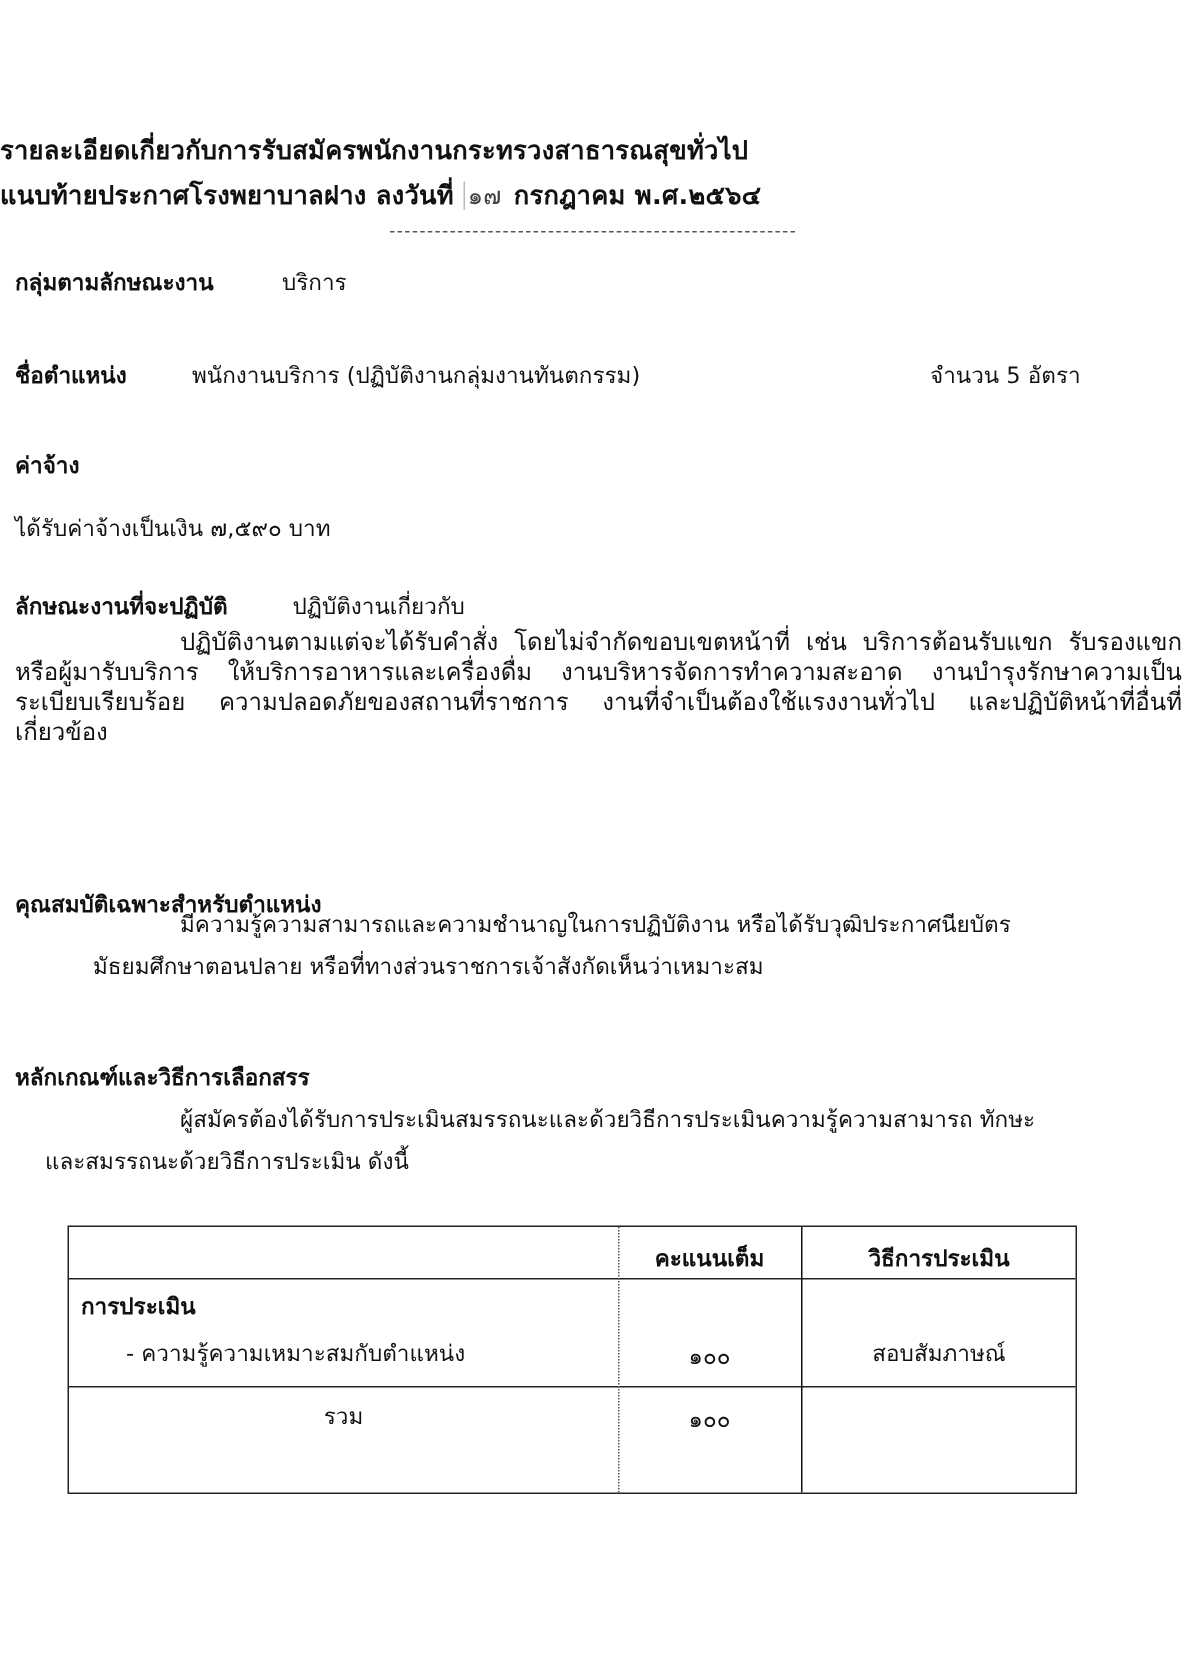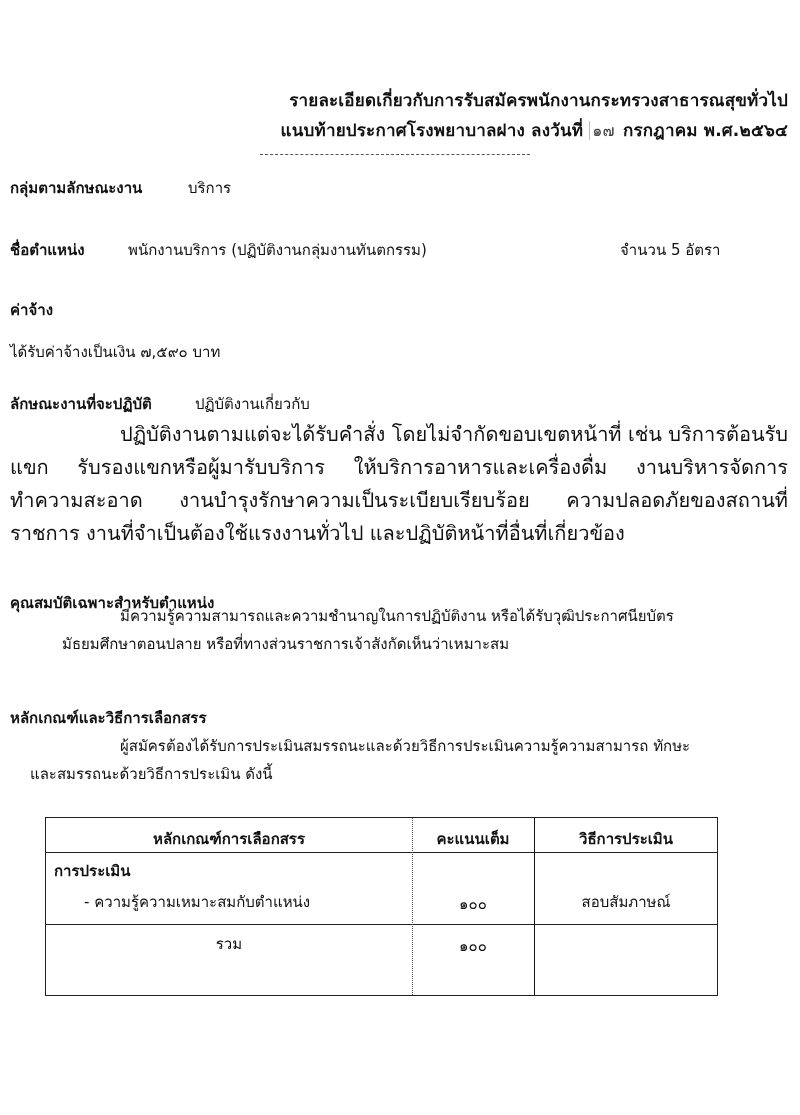--- a/index.html
+++ b/index.html
@@ -10,41 +10,41 @@
     body {
       width: 800px;
       height: 1115px;
       position: relative;
       overflow: hidden;
       font-family: "DejaVu Sans", "Liberation Sans", sans-serif;
       color: #111111;
     }
     .abs { position: absolute; white-space: nowrap; }
     .title {
-      left: 0; width: 788px; text-align: right;
+      left: 0; width: 788px; text-align: left;
       font-size: 17px; font-weight: bold; letter-spacing: 0.2px;
     }
     .handwritten {
       font-family: "DejaVu Serif", serif;
       font-weight: normal;
       color: #404040;
       font-size: 16px;
       padding: 0 2px;
       border-left: 1px solid #bbb;
     }
     .separator {
       left: 260px; top: 154px; width: 270px; height: 0;
       border-top: 1px dashed #555;
     }
     .label { font-size: 15px; font-weight: bold; }
     .value { font-size: 15px; }
     .para {
       position: absolute;
-      font-size: 20px;
-      line-height: 33px;
+      font-size: 16px;
+      line-height: 20px;
       text-align: justify;
       white-space: normal;
     }
     .para .indent { display: inline-block; width: 110px; }
 
     
     .tbl {
       position: absolute;
       left: 45px; top: 817px;
       width: 673px; height: 179px;
@@ -89,21 +89,20 @@
 <div class="abs label" style="left:10px; top:706px;">หลักเกณฑ์และวิธีการเลือกสรร</div>
 <div class="abs value" style="left:120px; top:734px;">ผู้สมัครต้องได้รับการประเมินสมรรถนะและด้วยวิธีการประเมินความรู้ความสามารถ ทักษะ</div>
 <div class="abs value" style="left:30px; top:762px;">และสมรรถนะด้วยวิธีการประเมิน ดังนี้</div>
 
 <div class="tbl">
   <div class="hline" style="top:34px;"></div>
   <div class="hline" style="top:106px;"></div>
   <div class="vline-dot" style="left:366px;"></div>
   <div class="vline" style="left:488px;"></div>
 
-  <div class="cell hdr" style="left:0; width:366px; top:9px;">หลักเกณฑ์การเลือกสรร</div>
   <div class="cell hdr" style="left:366px; width:122px; top:9px;">คะแนนเต็ม</div>
   <div class="cell hdr" style="left:488px; width:184px; top:9px;">วิธีการประเมิน</div>
 
   <div class="cell" style="left:8px; top:41px; font-weight:bold;">การประเมิน</div>
 
   <div class="cell" style="left:38px; top:72px;">-  ความรู้ความเหมาะสมกับตำแหน่ง</div>
   <div class="cell" style="left:366px; width:122px; top:74px; text-align:center;">๑๐๐</div>
   <div class="cell" style="left:488px; width:184px; top:72px; text-align:center;">สอบสัมภาษณ์</div>
 
   <div class="cell" style="left:0; width:366px; top:114px; text-align:center;">รวม</div>

